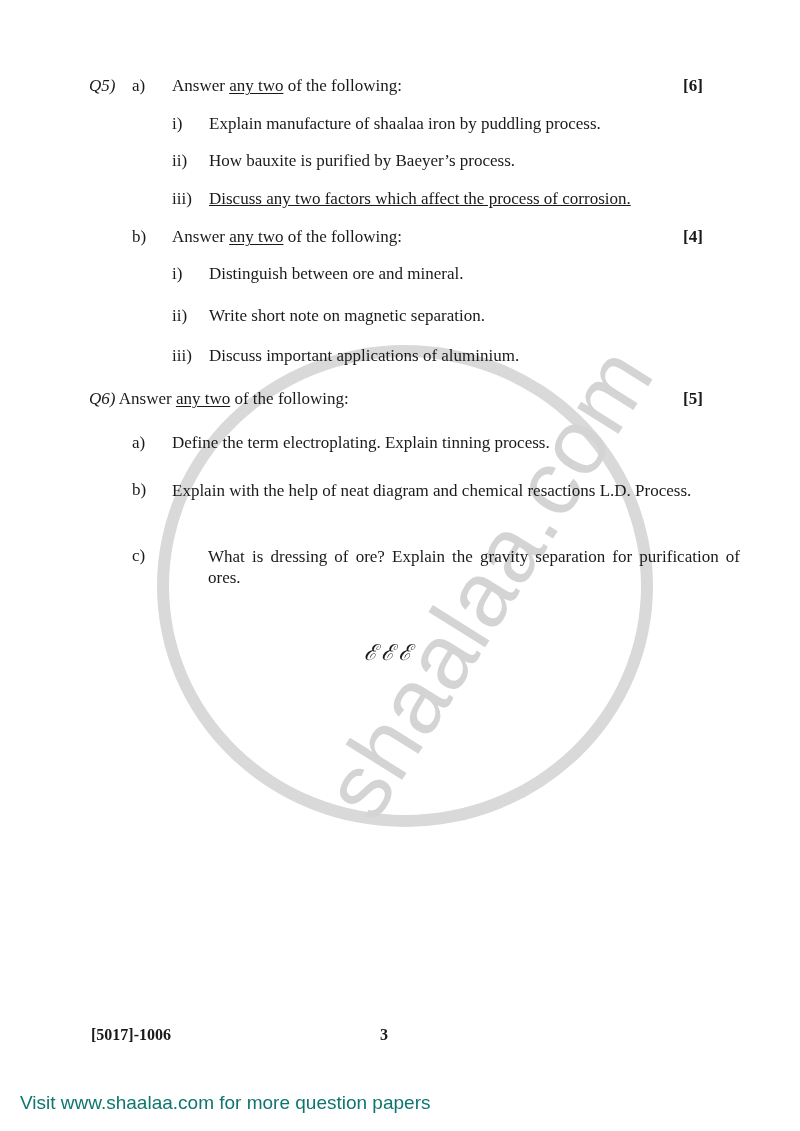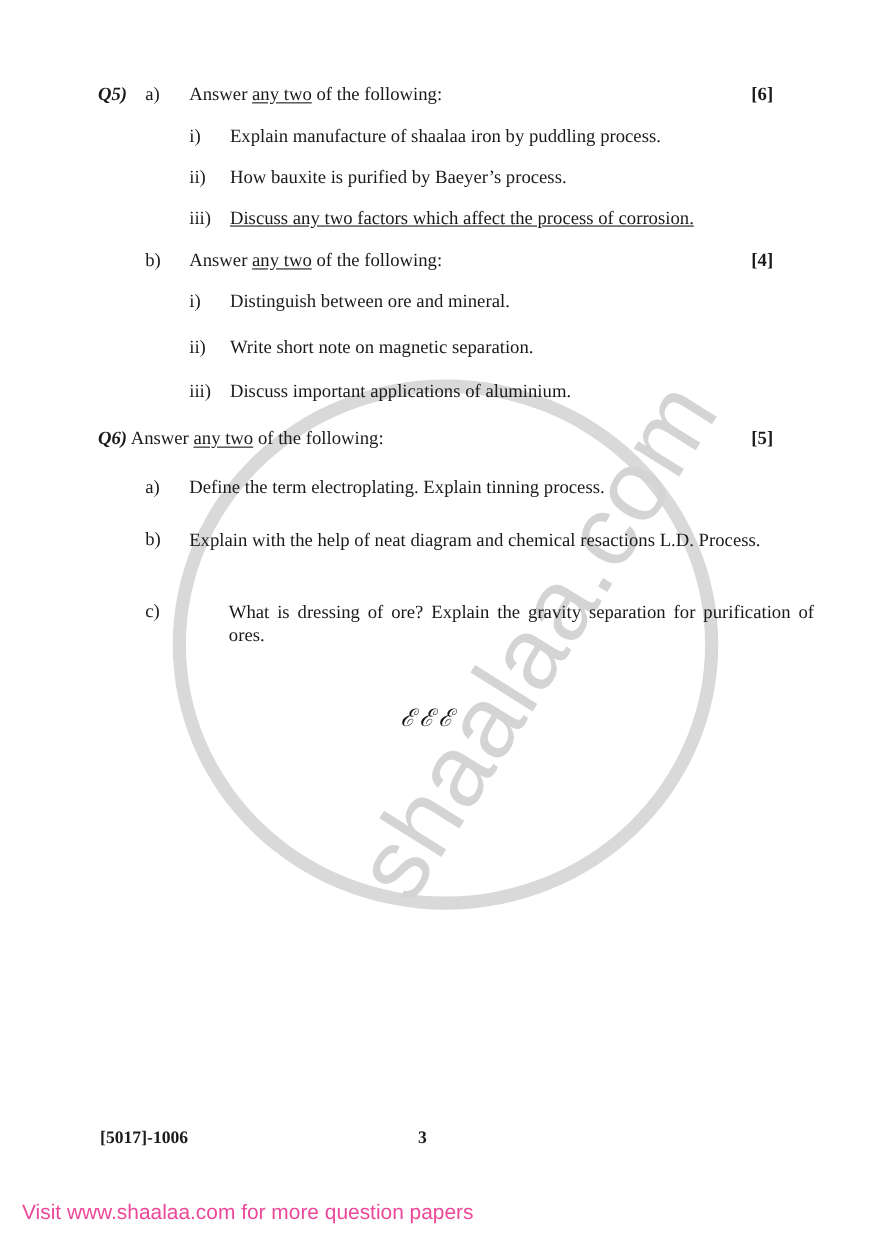--- a/index.html
+++ b/index.html
@@ -1,28 +1,28 @@
 <!DOCTYPE html>
 <html><head>
 <meta charset="utf-8">
 <style>
   html, body { margin: 0; padding: 0; background: #ffffff; }
   body { width: 800px; height: 1131px; position: relative; overflow: hidden;
          font-family: "Liberation Serif", serif; color: #1a1a1a; }
   .abs { position: absolute; white-space: nowrap; font-size: 17px; line-height: 20px; }
-  .qno { font-style: italic; font-weight: bold; }
+  .qno { font-style: italic; font-weight: normal; }
   .u { text-decoration: underline; text-underline-offset: 2px; }
   .marks { font-weight: bold; }
   .watermark-circle { position: absolute; left: 157px; top: 345px; width: 472px; height: 458px;
       border: 12px solid #d9d9d9; border-radius: 50%; box-sizing: content-box; }
   .watermark-text { position: absolute; left: 222px; top: 530px; font-family: "Liberation Sans", "DejaVu Sans", sans-serif;
       font-size: 92px; color: #d4d4d4; transform: rotate(-58deg); transform-origin: center; white-space: nowrap; letter-spacing: 1px; }
   .just { white-space: normal; text-align: justify; text-align-last: left; }
   .footer-left, .footer-page { font-weight: bold; font-size: 16px; }
-  .visit { font-family: "Liberation Sans", sans-serif; font-size: 19px; color: #ec4899; }
+  .visit { font-family: "Liberation Sans", sans-serif; font-size: 19px; color: #0f766e; }
   .eee { font-family: Liberation Mono, monospace; font-style: italic; font-size: 22px; letter-spacing: 4px; }
 </style>
 </head>
 <body>
 
 <div class="watermark-circle"></div>
 <div class="watermark-text">shaalaa.com</div>
 
 <div class="abs" style="left:89px; top:76px;">
   <span class="qno">Q5)</span>

